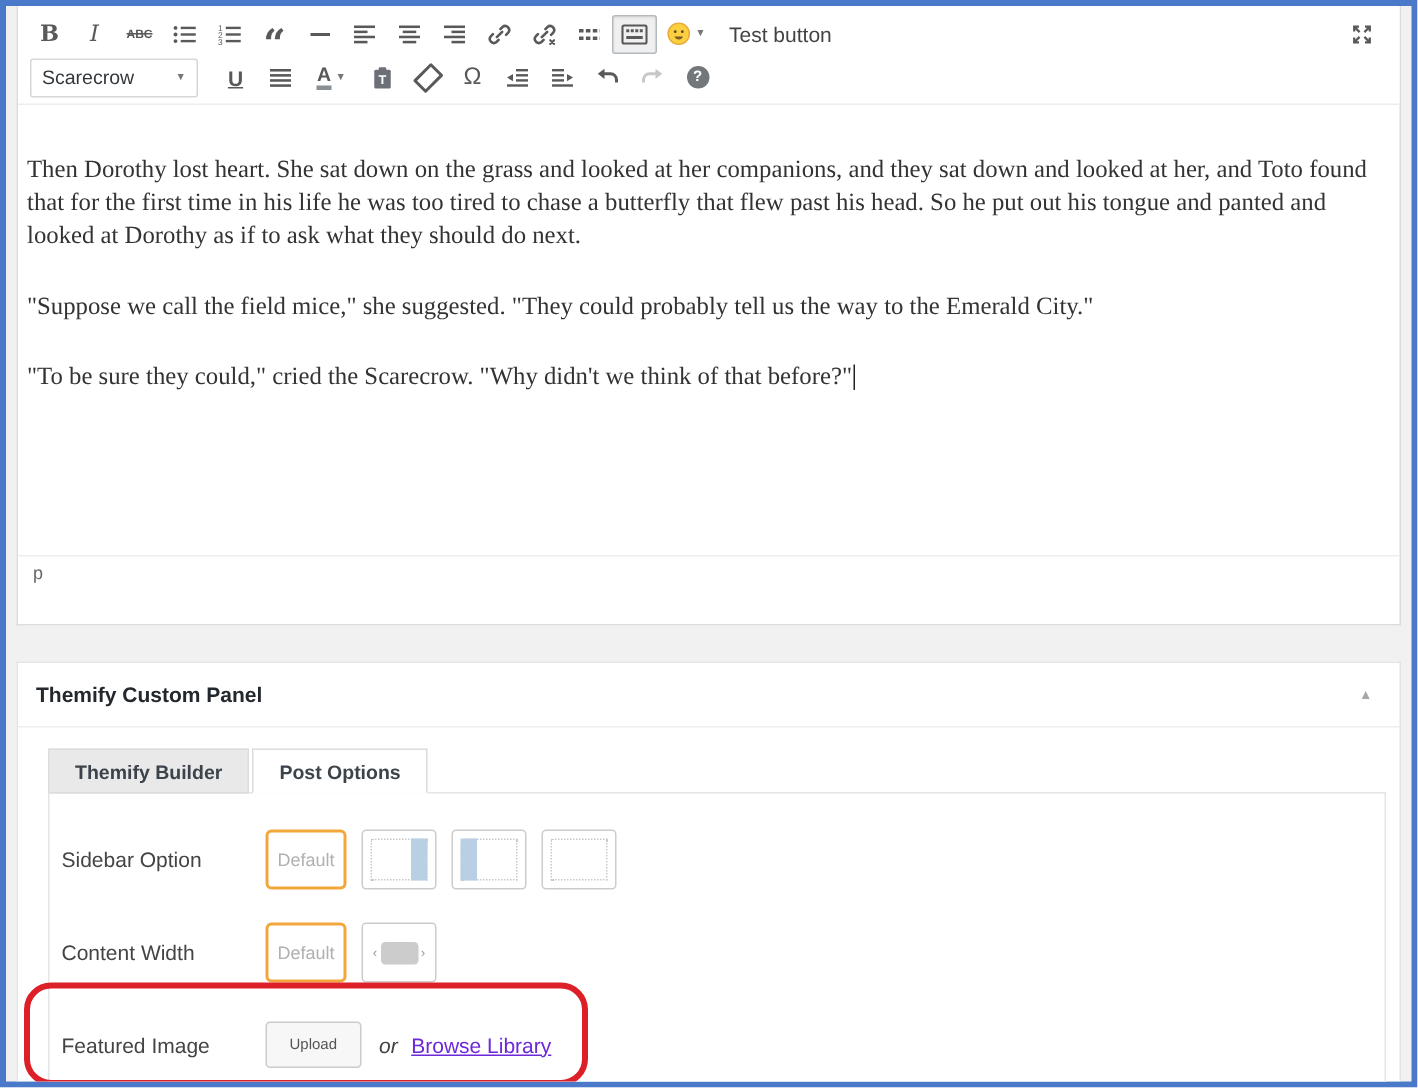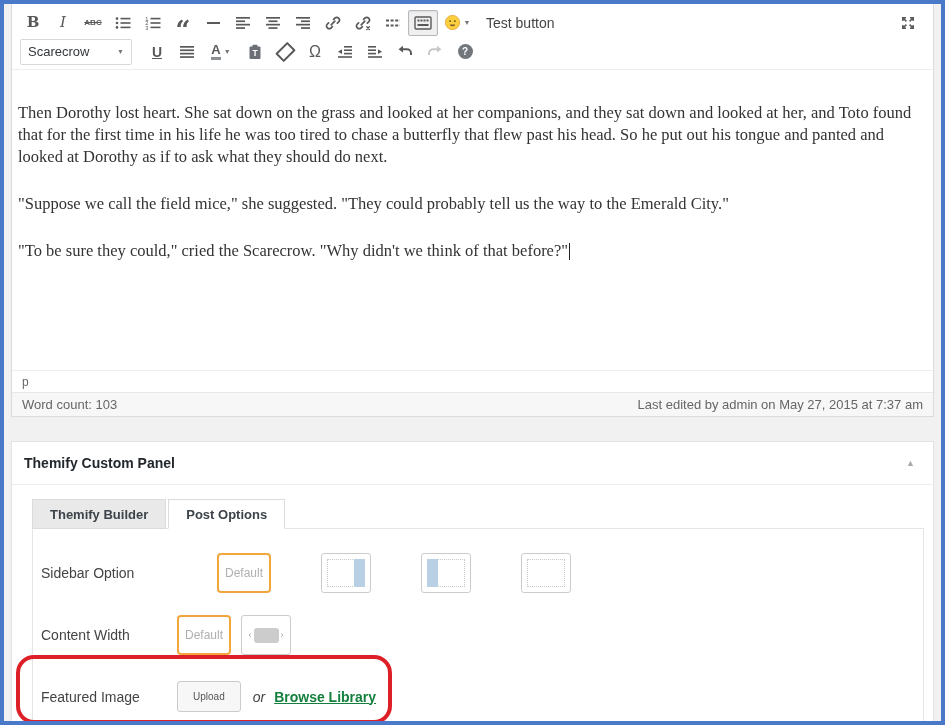--- a/index.html
+++ b/index.html
@@ -38,36 +38,36 @@
   .panel{position:absolute;left:7px;top:437px;width:923px;height:280px;background:#fff;border:1px solid #e3e3e3;border-bottom:none;box-sizing:border-box;}
   .panel-header{height:34px;display:flex;align-items:center;justify-content:space-between;padding:4px 12px;border-bottom:1px solid #eee;}
   .panel-title{font-size:14px;font-weight:bold;color:#23282d;}
   .toggle-btn{color:#a6a9ac;font-size:9px;background:none;border:none;cursor:pointer;}
   .panel-body{padding:14px 9px 0 20px;}
   .tabs{display:flex;position:relative;z-index:2;}
   .tab{height:30px;display:flex;align-items:center;padding:0 17px;font-size:13px;font-weight:bold;color:#3c434a;border:1px solid #dcdcdc;background:#e9e9e9;margin-right:2px;box-sizing:border-box;cursor:pointer;}
   .tab.active{background:#fff;border-bottom-color:#fff;}
   .tab-content{border:1px solid #e5e5e5;margin-top:-1px;height:197px;padding:2px 0 0 8px;box-sizing:border-box;background:#fff;}
   .opt-row{display:flex;align-items:center;}
-  .opt-row.r1{margin-top:22px;gap:40px;}
+  .opt-row.r1{margin-top:22px;}
   .opt-row.r2{margin-top:22px;}
   .opt-row.r3{margin-top:26px;}
   .opt-label{width:136px;font-size:14px;color:#444;flex:none;}
   .default-btn{width:54px;height:40px;border:2px solid #f3a63b;border-radius:4px;background:#fff;color:#b0b0b0;font-size:12px;display:flex;align-items:center;justify-content:center;margin-right:10px;box-sizing:border-box;cursor:pointer;font-family:"Liberation Sans",sans-serif;}
   .thumb{width:50px;height:40px;border:1px solid #ccc;border-radius:3px;background:#fff;margin-right:10px;position:relative;box-sizing:border-box;cursor:pointer;padding:0;}
   .thumb .dotted{position:absolute;top:5px;bottom:5px;left:5px;right:5px;border:1px dotted #c9c9c9;}
   .thumb .bar{position:absolute;top:5px;bottom:5px;width:11px;background:#b9cfe4;}
   .thumb .bar.right{right:5px;}
   .thumb .bar.left{left:5px;}
   .thumb.cw{display:flex;align-items:center;justify-content:center;gap:2px;}
   .cw-bar{width:25px;height:15px;background:#ccc;border-radius:3px;}
   .cw-arrow{font-size:9px;color:#9a9a9a;}
   .upload-btn{height:31px;padding:0 15px;border:1px solid #cbcbcb;border-radius:3px;background:#f7f7f7;color:#555;font-size:10px;display:inline-flex;align-items:center;margin-right:12px;cursor:pointer;font-family:"Liberation Sans",sans-serif;}
   .or{font-style:italic;color:#444;font-size:14px;margin-right:9px;}
-  .browse{color:#15803d;text-decoration:underline;font-size:14px;cursor:pointer;font-weight:bold;}
+  .browse{color:#6d28d9;text-decoration:underline;font-size:14px;cursor:pointer;}
   .annotation{position:absolute;left:12px;top:651px;width:368px;height:61px;border:4px solid #dd2027;border-radius:18px;pointer-events:none;z-index:5;}
   svg{display:block;}
 </style>
 </head>
 <body>
 
 <div class="frame">
   <div class="inner">
 
     <div class="editor-box">
@@ -272,24 +272,20 @@
       </div>
 
       <div class="content">
         <p>Then Dorothy lost heart. She sat down on the grass and looked at her companions, and they sat down and looked at her, and Toto found that for the first time in his life he was too tired to chase a butterfly that flew past his head. So he put out his tongue and panted and looked at Dorothy as if to ask what they should do next.</p>
         <p>"Suppose we call the field mice," she suggested. "They could probably tell us the way to the Emerald City."</p>
         <p><span>"To be sure they could," cried the Scarecrow. "Why didn't we think of that before?"</span><span class="caret"></span></p>
       </div>
 
       <div class="pathbar">
         <span>p</span>
-      </div>
-      <div class="statusbar">
-        <span>Word count: 103</span>
-        <span>Last edited by admin on May 27, 2015 at 7:37 am</span>
       </div>
     </div>
 
     <div class="panel">
       <div class="panel-header">
         <span class="panel-title">Themify Custom Panel</span>
         <button class="toggle-btn"><span>▲</span></button>
       </div>
       <div class="panel-body">
         <div class="tabs">

